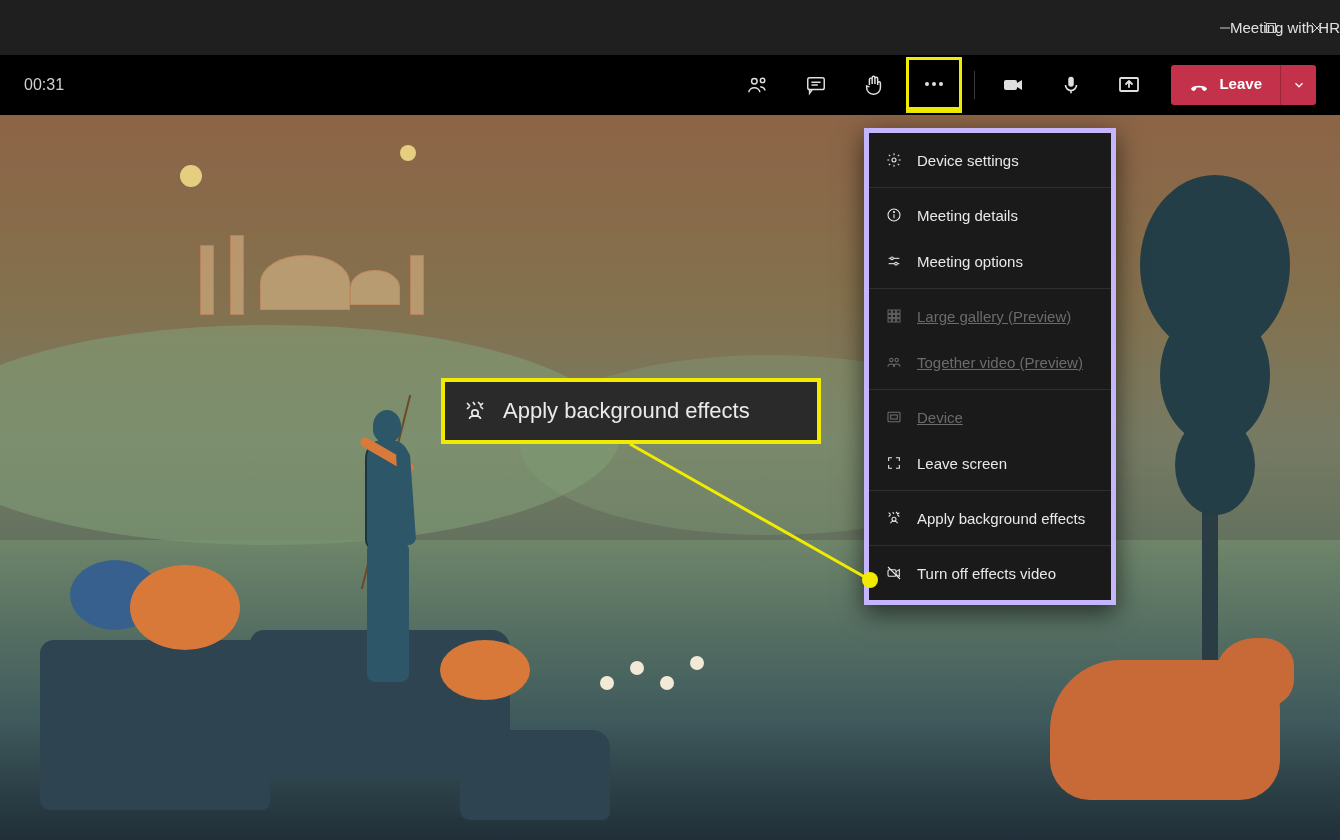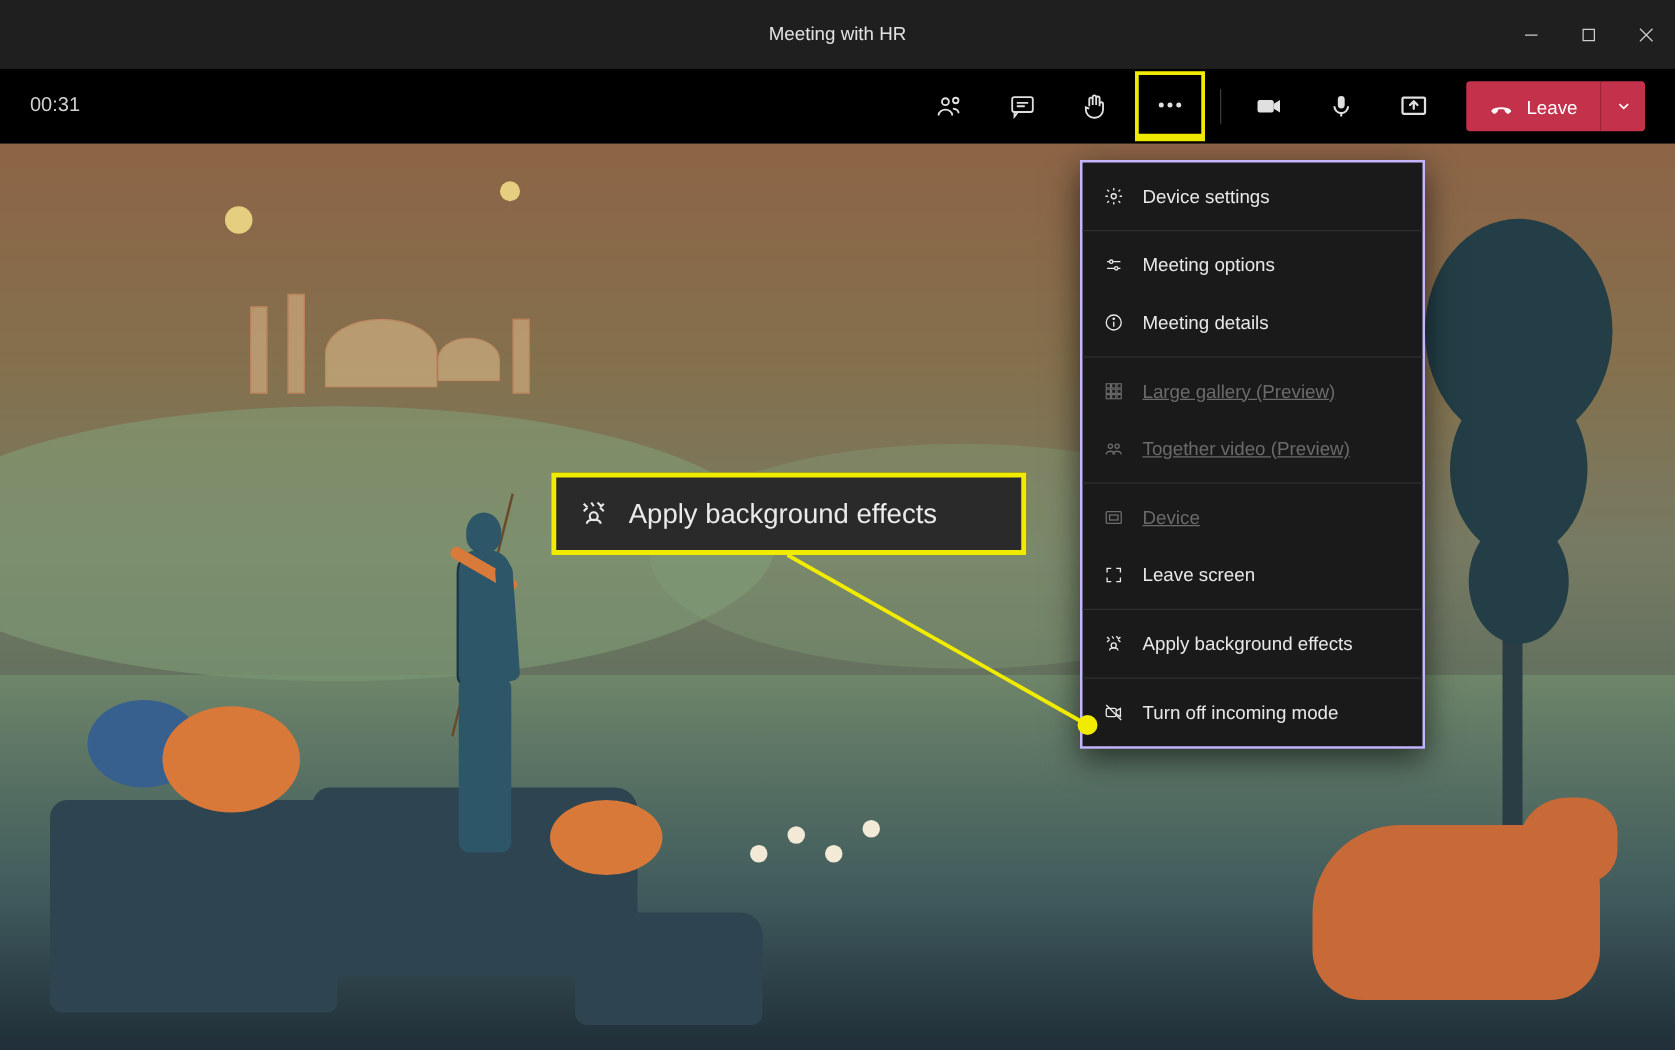--- a/index.html
+++ b/index.html
@@ -1,31 +1,31 @@
 <!DOCTYPE html>
 <html><head>
 <meta charset="utf-8">
 <style>
 * { margin:0; padding:0; box-sizing:border-box; font-family:"Segoe UI",Arial,sans-serif; }
 body { background:#1f1f1f; color:#fff; width:1340px; height:840px; overflow:hidden; position:relative; }
 
 
-.titlebar { height:55px; background:#201f1f; display:flex; align-items:center; justify-content:center; position:relative; }
+.titlebar { height:55px; background:#201f1f; display:flex; align-items:center; justify-content:flex-end; position:relative; }
 .titlebar-title { font-size:15px; color:#e1e1e1; }
 .win-controls { position:absolute; right:0; top:0; height:55px; display:flex; }
 .win-btn { width:46px; display:flex; align-items:center; justify-content:center; color:#ccc; font-size:14px; }
 
 
 .toolbar { height:60px; background:#000; display:flex; align-items:center; padding:0 24px; gap:6px; }
 .timer { font-size:16px; color:#d0d0d0; margin-right:auto; }
 .tool-btn { width:52px; height:48px; display:flex; align-items:center; justify-content:center; color:#e0e0e0; }
 .tool-btn.active { border:3px solid #f1eb00; border-bottom:6px solid #f1eb00; width:56px; height:56px; }
 .divider { width:1px; height:28px; background:#3a3a3a; margin:0 6px; }
 .leave-btn { display:flex; align-items:center; background:#c4314b; height:40px; border-radius:3px; margin-left:10px; }
-.leave-main { display:flex; align-items:flex-end; gap:10px; padding:0 18px; color:#fff; font-size:15px; font-weight:400; }
+.leave-main { display:flex; align-items:flex-start; gap:10px; padding:0 18px; color:#fff; font-size:15px; font-weight:700; }
 .leave-chev { width:36px; height:40px; display:flex; align-items:center; justify-content:center; border-left:1px solid rgba(0,0,0,.2); }
 
 
 .video { position:absolute; top:115px; left:0; right:0; bottom:0; overflow:hidden; background:linear-gradient(180deg,#e8a26b 0%,#d9b878 25%,#c2c99e 45%,#9fb894 60%,#7a9888 80%,#4a5f68 100%); }
 .video::before { content:""; position:absolute; inset:0; background:rgba(15,15,20,.42); }
 
 
 .sun { position:absolute; width:22px; height:22px; border-radius:50%; background:#f5e08a; opacity:.85; }
 .dome { position:absolute; border-radius:50% 50% 0 0; background:rgba(235,200,150,.5); border:1px solid rgba(200,120,80,.5); }
 .tower { position:absolute; width:14px; background:rgba(225,185,140,.55); border:1px solid rgba(190,110,70,.5); }
@@ -42,21 +42,21 @@
 .bush { position:absolute; border-radius:50%; background:#37608f; }
 .orange { background:#d8793a; }
 .tree { position:absolute; right:40px; top:70px; width:180px; height:520px; }
 .trunk{position:absolute;left:82px;top:170px;width:16px;height:350px;background:#2a3c44;}
 .fol{position:absolute;border-radius:50%;background:#233e46;}
 .creature { position:absolute; right:60px; bottom:40px; width:230px; height:140px; background:#c86a38; border-radius:70px 50px 40px 40px; }
 .creature::before{content:"";position:absolute;right:-14px;top:-22px;width:78px;height:70px;background:#c86a38;border-radius:50% 40% 40% 50%;}
 .flower{position:absolute;width:14px;height:14px;border-radius:50%;background:#f2ead6;}
 
 
-.menu { position:absolute; top:128px; left:864px; width:276px; background:#1b1a1a; border:2px solid #c4b5fd; box-shadow:0 8px 24px rgba(0,0,0,.6); padding:4px 0; z-index:20; }
+.menu { position:absolute; top:128px; left:864px; width:252px; background:#1b1a1a; border:5px solid #c4b5fd; box-shadow:0 8px 24px rgba(0,0,0,.6); padding:4px 0; z-index:20; }
 .menu-item { display:flex; align-items:center; height:46px; padding:0 16px; gap:14px; font-size:15px; color:#e8e8e8; }
 .menu-item.disabled { color:#6b6b6b;text-decoration:underline; }
 .menu-item .mi-icon { width:18px; display:flex; justify-content:center; }
 .menu-item .check { margin-left:auto; }
 .menu-sep { height:1px; background:#2f2f2f; margin:4px 0; }
 
 
 .callout { position:absolute; left:441px; top:378px; width:380px; height:66px; background:#2b2a2a; border:4px solid #f1eb00; display:flex; align-items:center; padding:0 18px; gap:16px; font-size:22px; color:#eaeaea; z-index:25; }
 .callout-line { position:absolute; z-index:22; pointer-events:none; }
 .callout-dot { position:absolute; width:16px; height:16px; border-radius:50%; background:#f1eb00; z-index:23; }
@@ -200,37 +200,37 @@
           <circle cx="12" cy="12" r="3"></circle>
           <path d="M12 2v3M12 19v3M4.2 4.2l2.1 2.1M17.7 17.7l2.1 2.1M2 12h3M19 12h3M4.2 19.8l2.1-2.1M17.7 6.3l2.1-2.1"></path>
         </svg>
       </span>
     <span>Device settings</span>
   </div>
   <div class="menu-sep"></div>
   <div class="menu-item">
     <span class="mi-icon">
         <svg width="16" height="16" viewBox="0 0 24 24" fill="none" stroke="currentColor" stroke-width="1.6">
+          <circle cx="12" cy="12" r="9"></circle>
+          <line x1="12" y1="11" x2="12" y2="17"></line>
+          <circle cx="12" cy="7.5" r="0.8" fill="currentColor"></circle>
+        </svg>
+      </span>
+    <span>Meeting details</span>
+  </div>
+  <div class="menu-item">
+    <span class="mi-icon">
+        <svg width="16" height="16" viewBox="0 0 24 24" fill="none" stroke="currentColor" stroke-width="1.6">
           <line x1="4" y1="8" x2="20" y2="8"></line>
           <circle cx="9" cy="8" r="2" fill="#1b1a1a"></circle>
           <line x1="4" y1="16" x2="20" y2="16"></line>
           <circle cx="15" cy="16" r="2" fill="#1b1a1a"></circle>
         </svg>
       </span>
     <span>Meeting options</span>
-  </div>
-  <div class="menu-item">
-    <span class="mi-icon">
-        <svg width="16" height="16" viewBox="0 0 24 24" fill="none" stroke="currentColor" stroke-width="1.6">
-          <circle cx="12" cy="12" r="9"></circle>
-          <line x1="12" y1="11" x2="12" y2="17"></line>
-          <circle cx="12" cy="7.5" r="0.8" fill="currentColor"></circle>
-        </svg>
-      </span>
-    <span>Meeting details</span>
   </div>
   <div class="menu-sep"></div>
   <div class="menu-item disabled">
     <span class="mi-icon">
         <svg width="16" height="16" viewBox="0 0 24 24" fill="none" stroke="currentColor" stroke-width="1.4">
           <rect x="3" y="3" width="5" height="5"></rect>
           <rect x="9.5" y="3" width="5" height="5"></rect>
           <rect x="16" y="3" width="5" height="5"></rect>
           <rect x="3" y="9.5" width="5" height="5"></rect>
           <rect x="9.5" y="9.5" width="5" height="5"></rect>
@@ -282,21 +282,21 @@
   </div>
   <div class="menu-sep"></div>
   <div class="menu-item">
     <span class="mi-icon">
         <svg width="16" height="16" viewBox="0 0 24 24" fill="none" stroke="currentColor" stroke-width="1.6">
           <rect x="3" y="7" width="12" height="10" rx="2"></rect>
           <path d="M15 10l5-3v10l-5-3"></path>
           <line x1="3" y1="3" x2="21" y2="21"></line>
         </svg>
       </span>
-    <span>Turn off incoming mode</span>
+    <span>Turn off effects video</span>
   </div>
 </div>
 
 <div class="callout">
   <span>
       <svg width="24" height="24" viewBox="0 0 24 24" fill="none" stroke="#e8e8e8" stroke-width="1.7">
         <circle cx="12" cy="14" r="3.2"></circle>
         <path d="M6.5 20c0-2.2 2.8-3.2 5.5-3.2s5.5 1 5.5 3.2M4 4l3 3M4 10l3-3M10 3l2 3M15 3l3 3M20 4l-3 3M20 10l-3-3"></path>
       </svg>
     </span>

